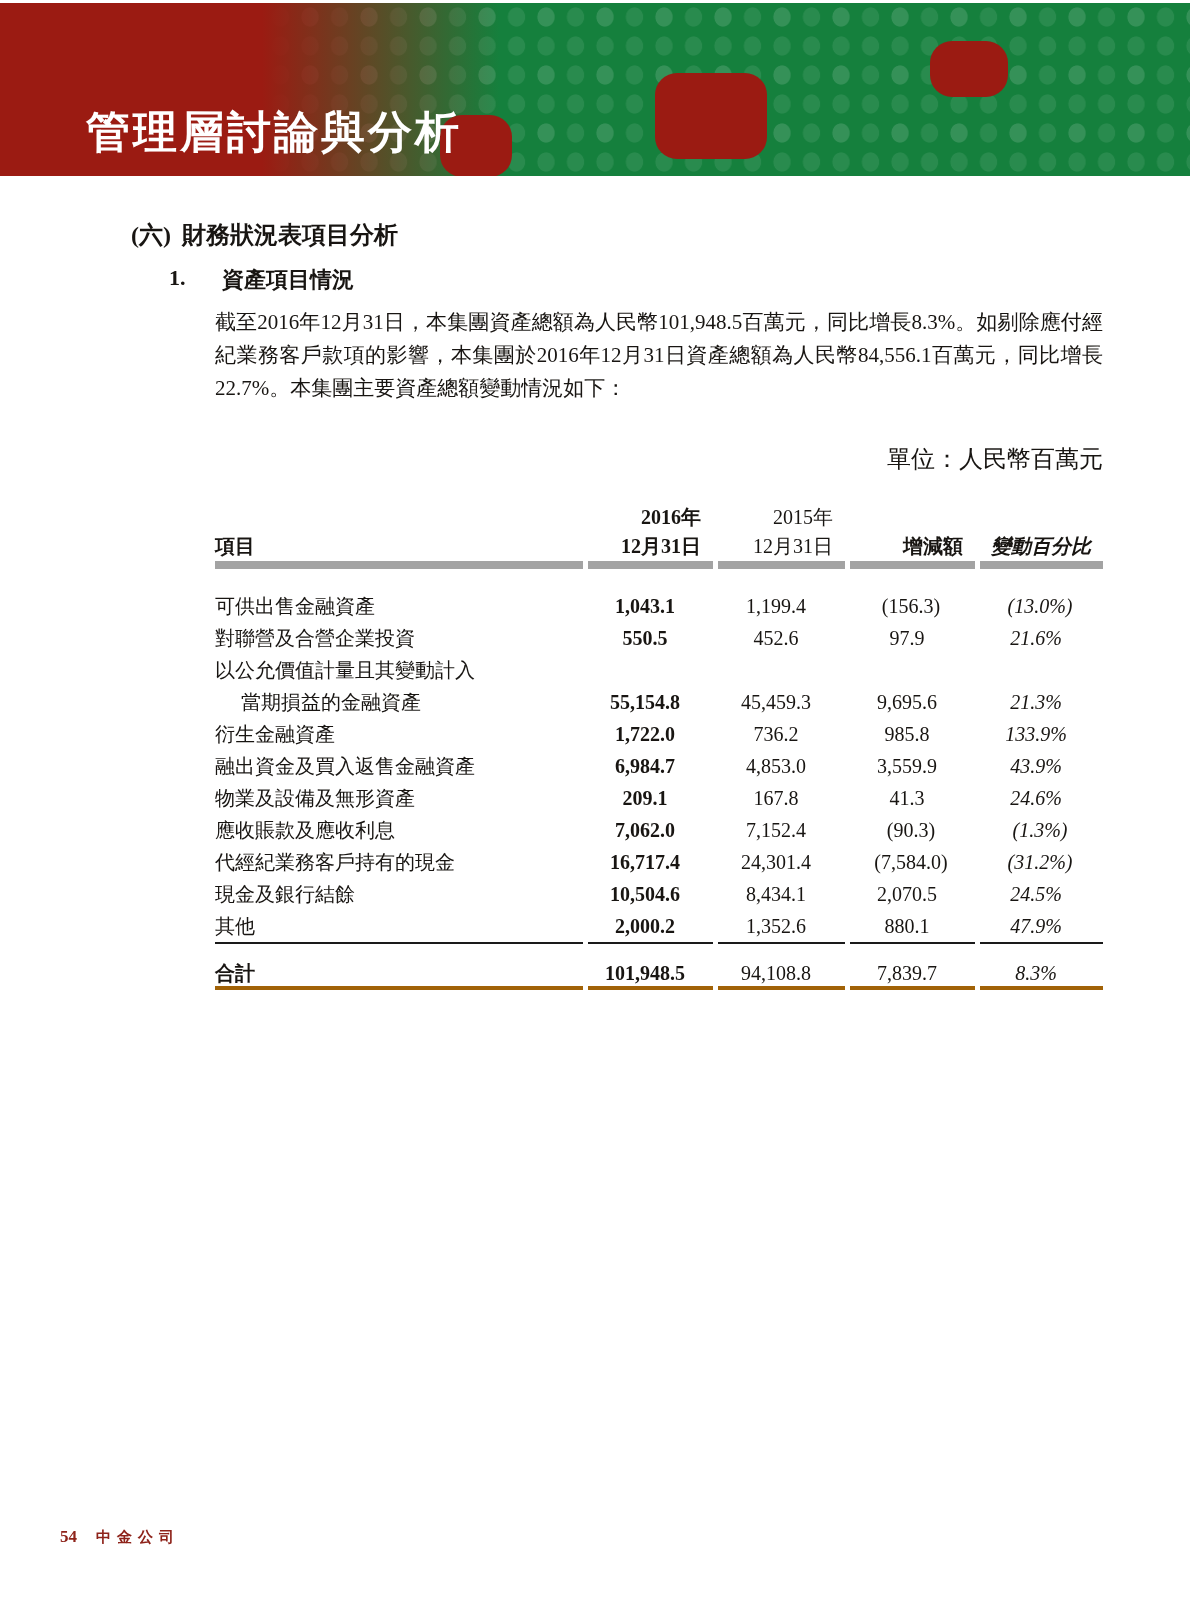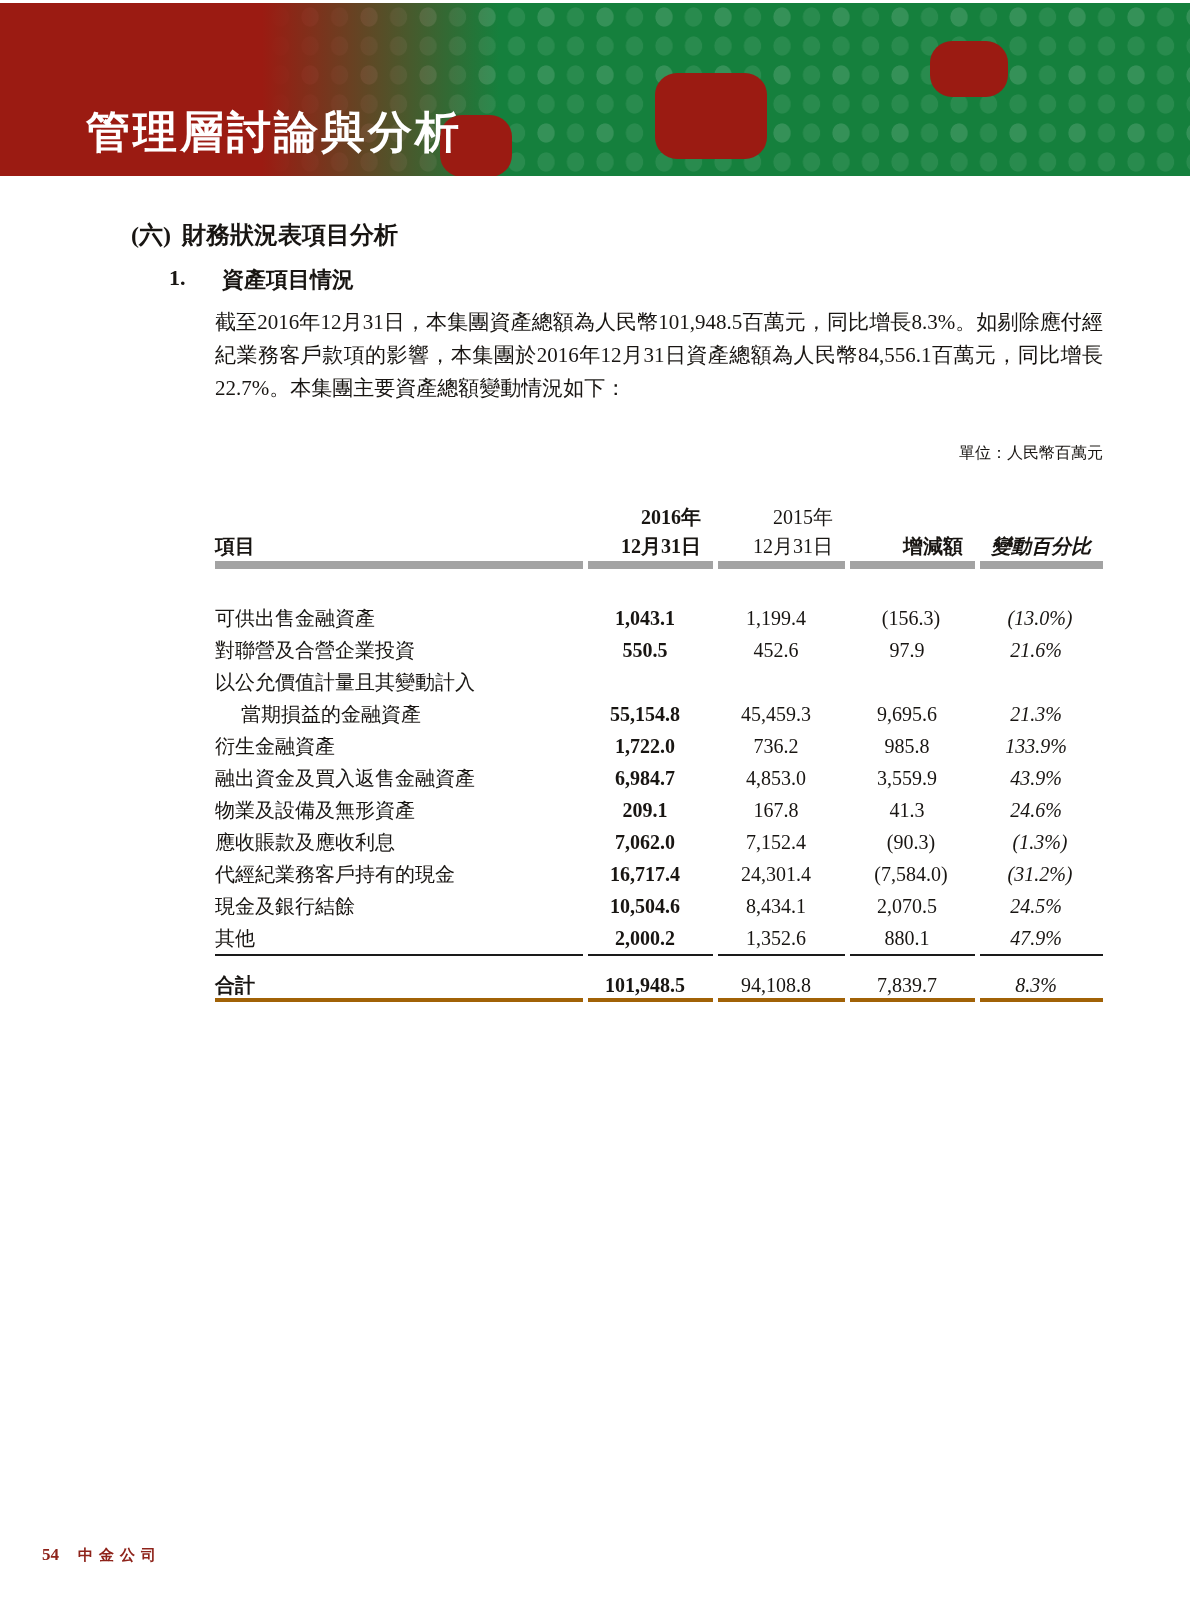--- a/index.html
+++ b/index.html
@@ -27,40 +27,40 @@
   .section-heading { position:absolute; left:131px; top:219px; font-size:24px; font-weight:bold; display:flex; }
   .section-heading .sec-num { margin-right:11px; }
   .subsection-heading { position:absolute; left:169px; top:265px; font-size:22px; font-weight:bold; display:flex; }
   .subsection-heading .sub-num { width:53px; }
 
   
   .intro { position:absolute; left:215px; top:306px; width:888px;
     font-size:21px; line-height:33px; text-align:justify; }
 
   
-  .unit-note { position:absolute; left:215px; top:443px; width:888px; text-align:right; font-size:16px; }
+  .unit-note { position:absolute; left:215px; top:443px; width:888px; text-align:right; font-size:24px; }
 
   
   .fin-table { position:absolute; left:215px; top:503px; width:888px; font-size:20px; }
   .hrow, .trow { display:flex; gap:5px; }
   .c1 { width:368px; } .c2 { width:125px; } .c3 { width:127px; } .c4 { width:125px; } .c5 { width:123px;font-style:italic; }
   .hcol { line-height:29px; border-bottom:8px solid #a3a3a3; }
   .hcol.right { text-align:right; padding-right:12px; }
   .bold { font-weight:bold; }
-  .tbody { margin-top:33px; }
+  .tbody { margin-top:21px; }
   .trow { line-height:32px; }
   .cell.num { text-align:center; padding-right:11px; }
   .cell.num.hang { padding-right:3px; }
   .cell.v2016 { font-weight:bold; }
   .trow.indent .c1 { padding-left:26px; }
   .total-row .cell { border-top:2px solid #1a1a1a; border-bottom:4px solid #a16207;
     padding-top:18px; padding-bottom:2px; line-height:22px; }
 
   
-  .footer { position:absolute; left:42px; top:1527px; color:#8E231A; display:flex; align-items:baseline;margin-top:18px; }
+  .footer { position:absolute; left:60px; top:1527px; color:#8E231A; display:flex; align-items:baseline; }
   .page-num { font-size:17px; font-weight:bold; }
   .company  { font-size:15px; font-weight:bold; letter-spacing:6px; margin-left:19px; }
 </style>
 </head>
 <body>
 
 <div class="page">
 
   <div class="banner">
     <div class="banner-dots"></div>

